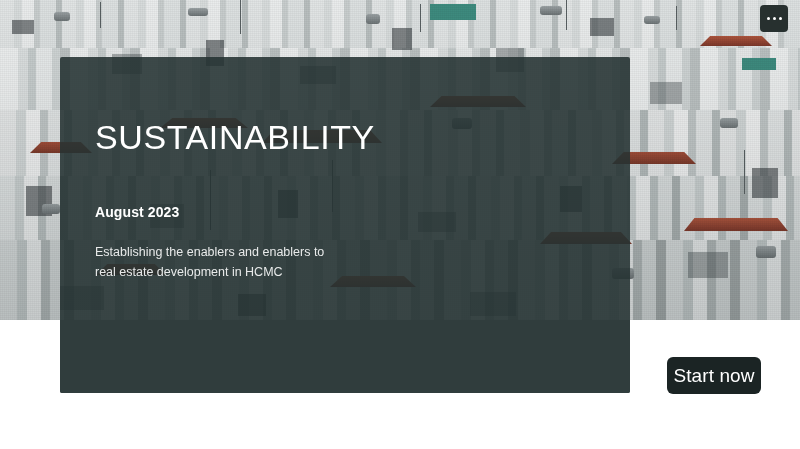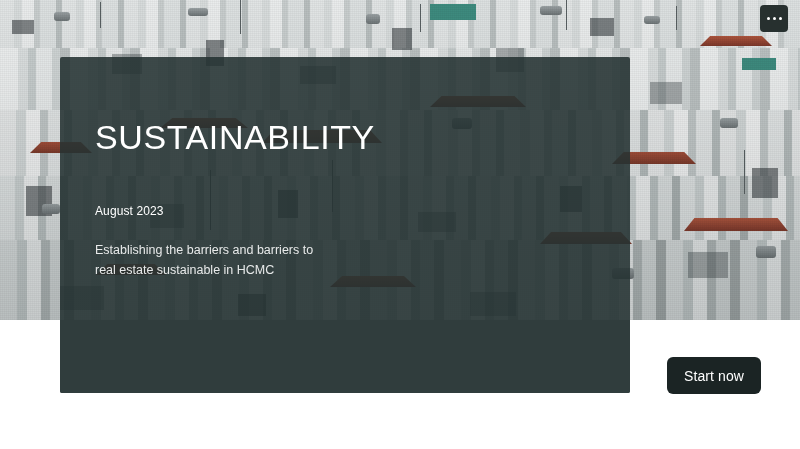--- a/index.html
+++ b/index.html
@@ -147,22 +147,22 @@
     font-size:34px;
     font-weight:300;
     letter-spacing:.6px;
     line-height:1.33;
     text-transform:uppercase;
   }
 
   .date {
     margin-top:44px;
     color:#ffffff;
-    font-size:12px;
-    font-weight:400;
+    font-size:14px;
+    font-weight:700;
     letter-spacing:.1px;
   }
 
   .subtitle {
     margin-top:22px;
     color:#e8eaea;
     font-size:12.5px;
     font-weight:400;
     line-height:1.62;
   }
@@ -190,21 +190,21 @@
   
   .start-btn {
     position:absolute;
     left:667px; top:357px;
     width:94px; height:37px;
     background:#1b2424;
     color:#ffffff;
     border:none;
     border-radius:6px;
     font-family:"Liberation Sans", sans-serif;
-    font-size:14px;
+    font-size:19px;
     font-weight:400;
     letter-spacing:.1px;
     cursor:pointer;
   }
 </style>
 </head>
 <body>
 
 <div id="slide">
 
@@ -278,22 +278,22 @@
   <div class="panel-solid"></div>
 
   <div class="panel-inner">
     <div class="title">
       <div>SUSTAINABILITY</div>
     </div>
 
     <div class="date">August 2023</div>
 
     <div class="subtitle">
-      <div>Establishing the barriers and barriers to</div>
-      <div>real estate sustainable in HCMC</div>
+      <div>Establishing the enablers and enablers to</div>
+      <div>real estate development in HCMC</div>
     </div>
   </div>
 
   <button class="more-btn" aria-label="More options">
     <i></i>
     <i></i>
     <i></i>
   </button>
 
   <button class="start-btn">Start now</button>

